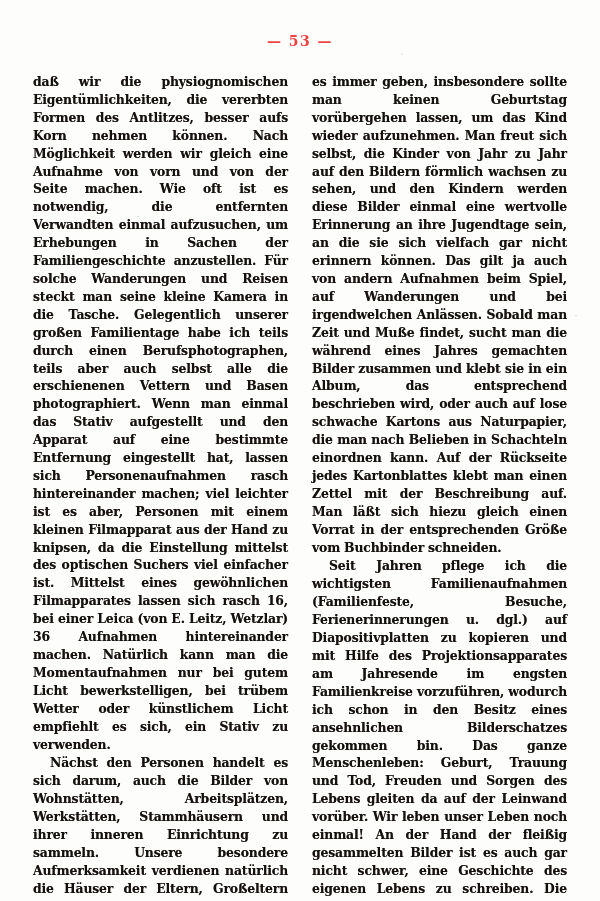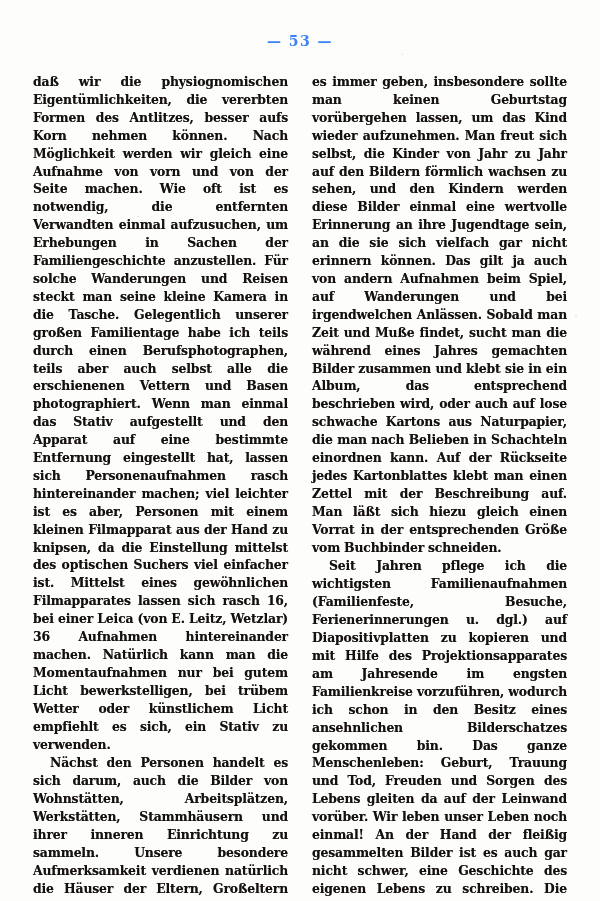--- a/index.html
+++ b/index.html
@@ -44,21 +44,21 @@
   .folio {
     position: absolute;
     top: 33px;
     left: 0;
     width: 600px;
     text-align: center;
     font-family: "DejaVu Serif", "Liberation Serif", serif;
     font-weight: 700;
     font-size: 14px;
     letter-spacing: 1.5px;
-    color: #3b82f6;
+    color: #ef4444;
   }
 
   
   .textblock {
     position: absolute;
     top: 72px;
     left: 32px;
     width: 536px;
     height: 805px;
     display: flex;

